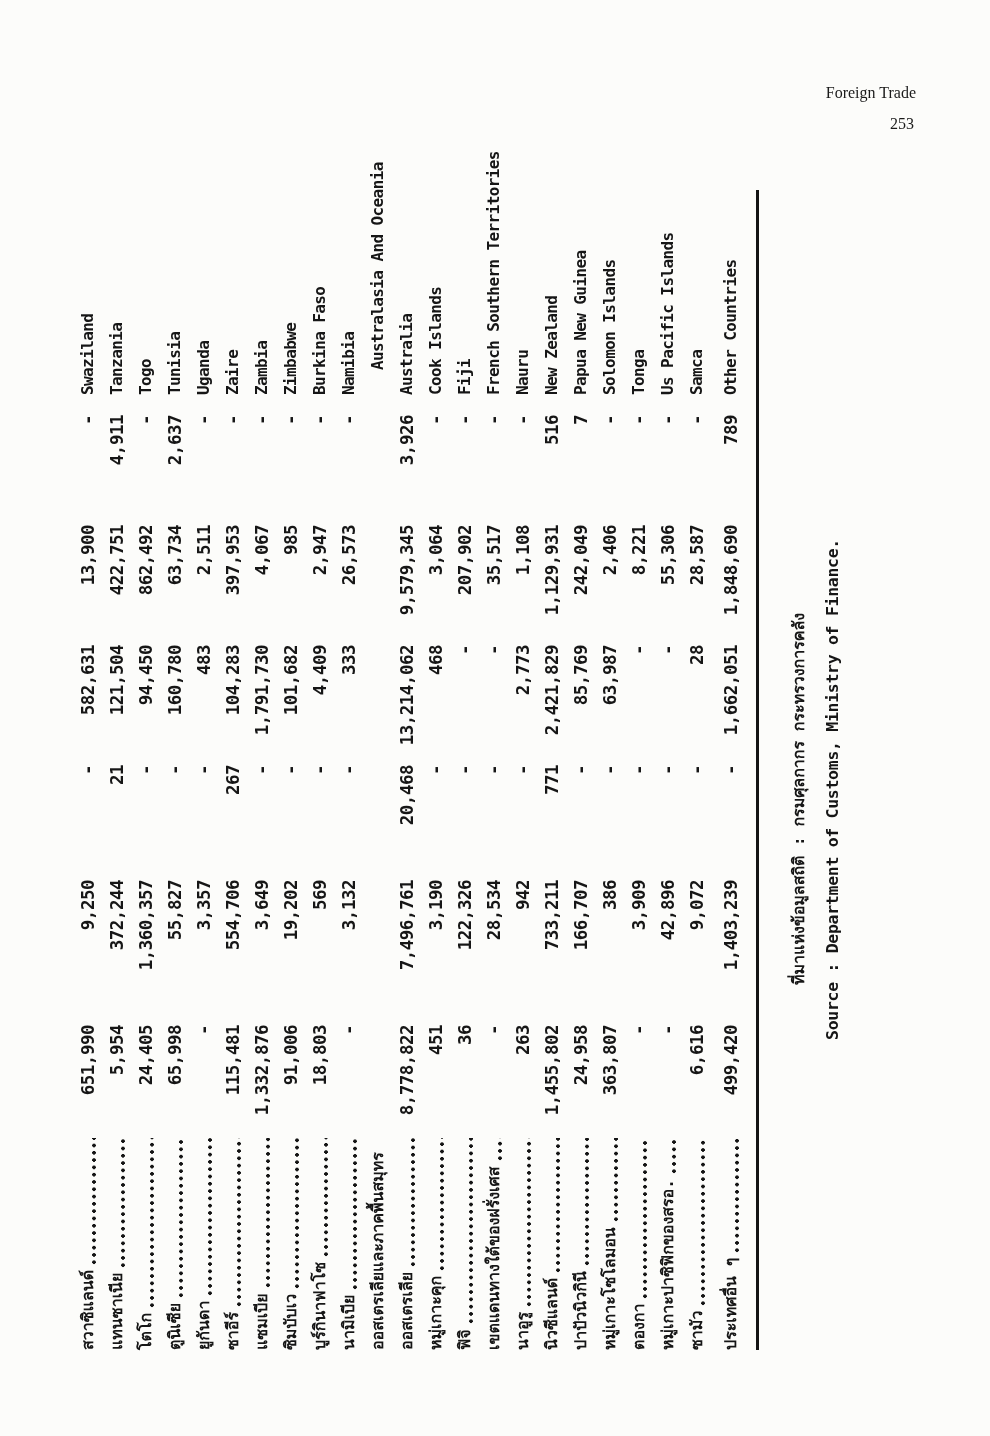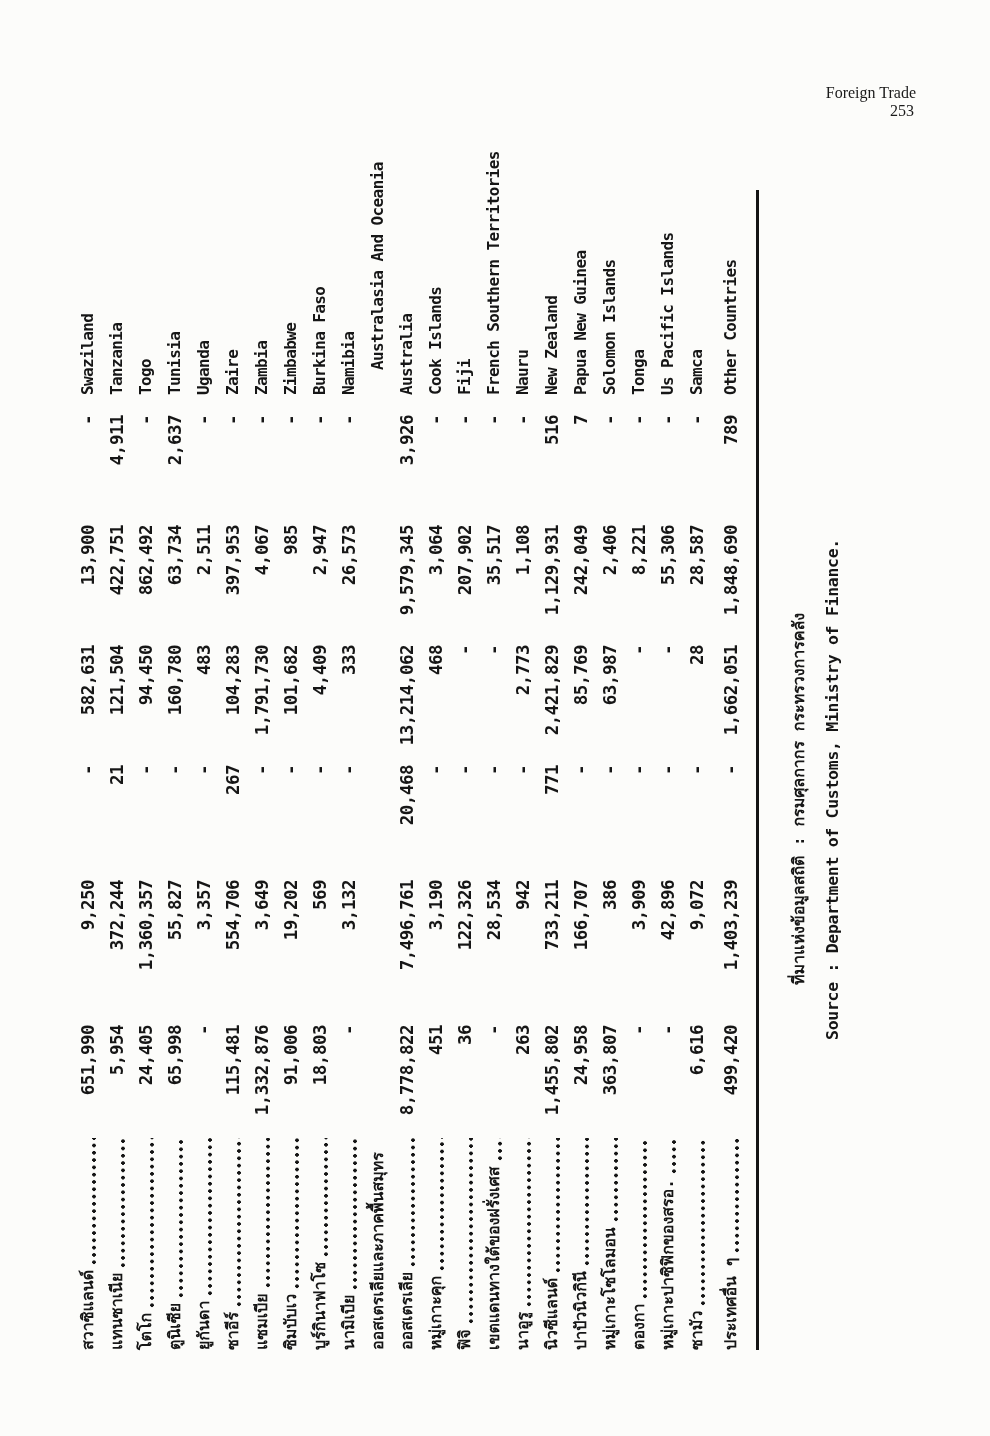--- a/index.html
+++ b/index.html
@@ -1,20 +1,20 @@
 <!DOCTYPE html>
 <html><head>
 <meta charset="utf-8">
 <style>
   html,body{margin:0;padding:0;background:#e8e8e4;}
   .page{position:relative;width:990px;height:1436px;background:#fcfcfa;overflow:hidden;
         font-family:"DejaVu Sans Mono", monospace;color:#161616;text-decoration:underline;}
   .page-header{position:absolute;top:84px;right:74px;text-align:right;
         font-family:"Liberation Serif", serif;font-size:16px;line-height:1.1;color:#1a1a1a;}
-  .page-header .pnum{padding-right:2px;}
+  .page-header .pnum{margin-top:13px;padding-right:2px;}
   
   .rot{position:absolute;transform:rotate(-90deg);transform-origin:0 0;}
   .table-block{left:60px;top:1390px;width:1260px;height:700px;}
   .rows{position:absolute;left:0;top:13px;right:0;}
   .row{height:29px;display:flex;align-items:center;padding-left:40px;
        font-weight:700;font-size:17.5px;letter-spacing:-0.5px;white-space:nowrap;}
   .row.gap{margin-top:5px;}
   .cell-thai{width:215px;display:flex;align-items:flex-end;font-size:16px;letter-spacing:0;}
   .section .cell-thai{width:auto;}
   .leader{flex:1;height:9px;margin:0 3px 2px 5px;

